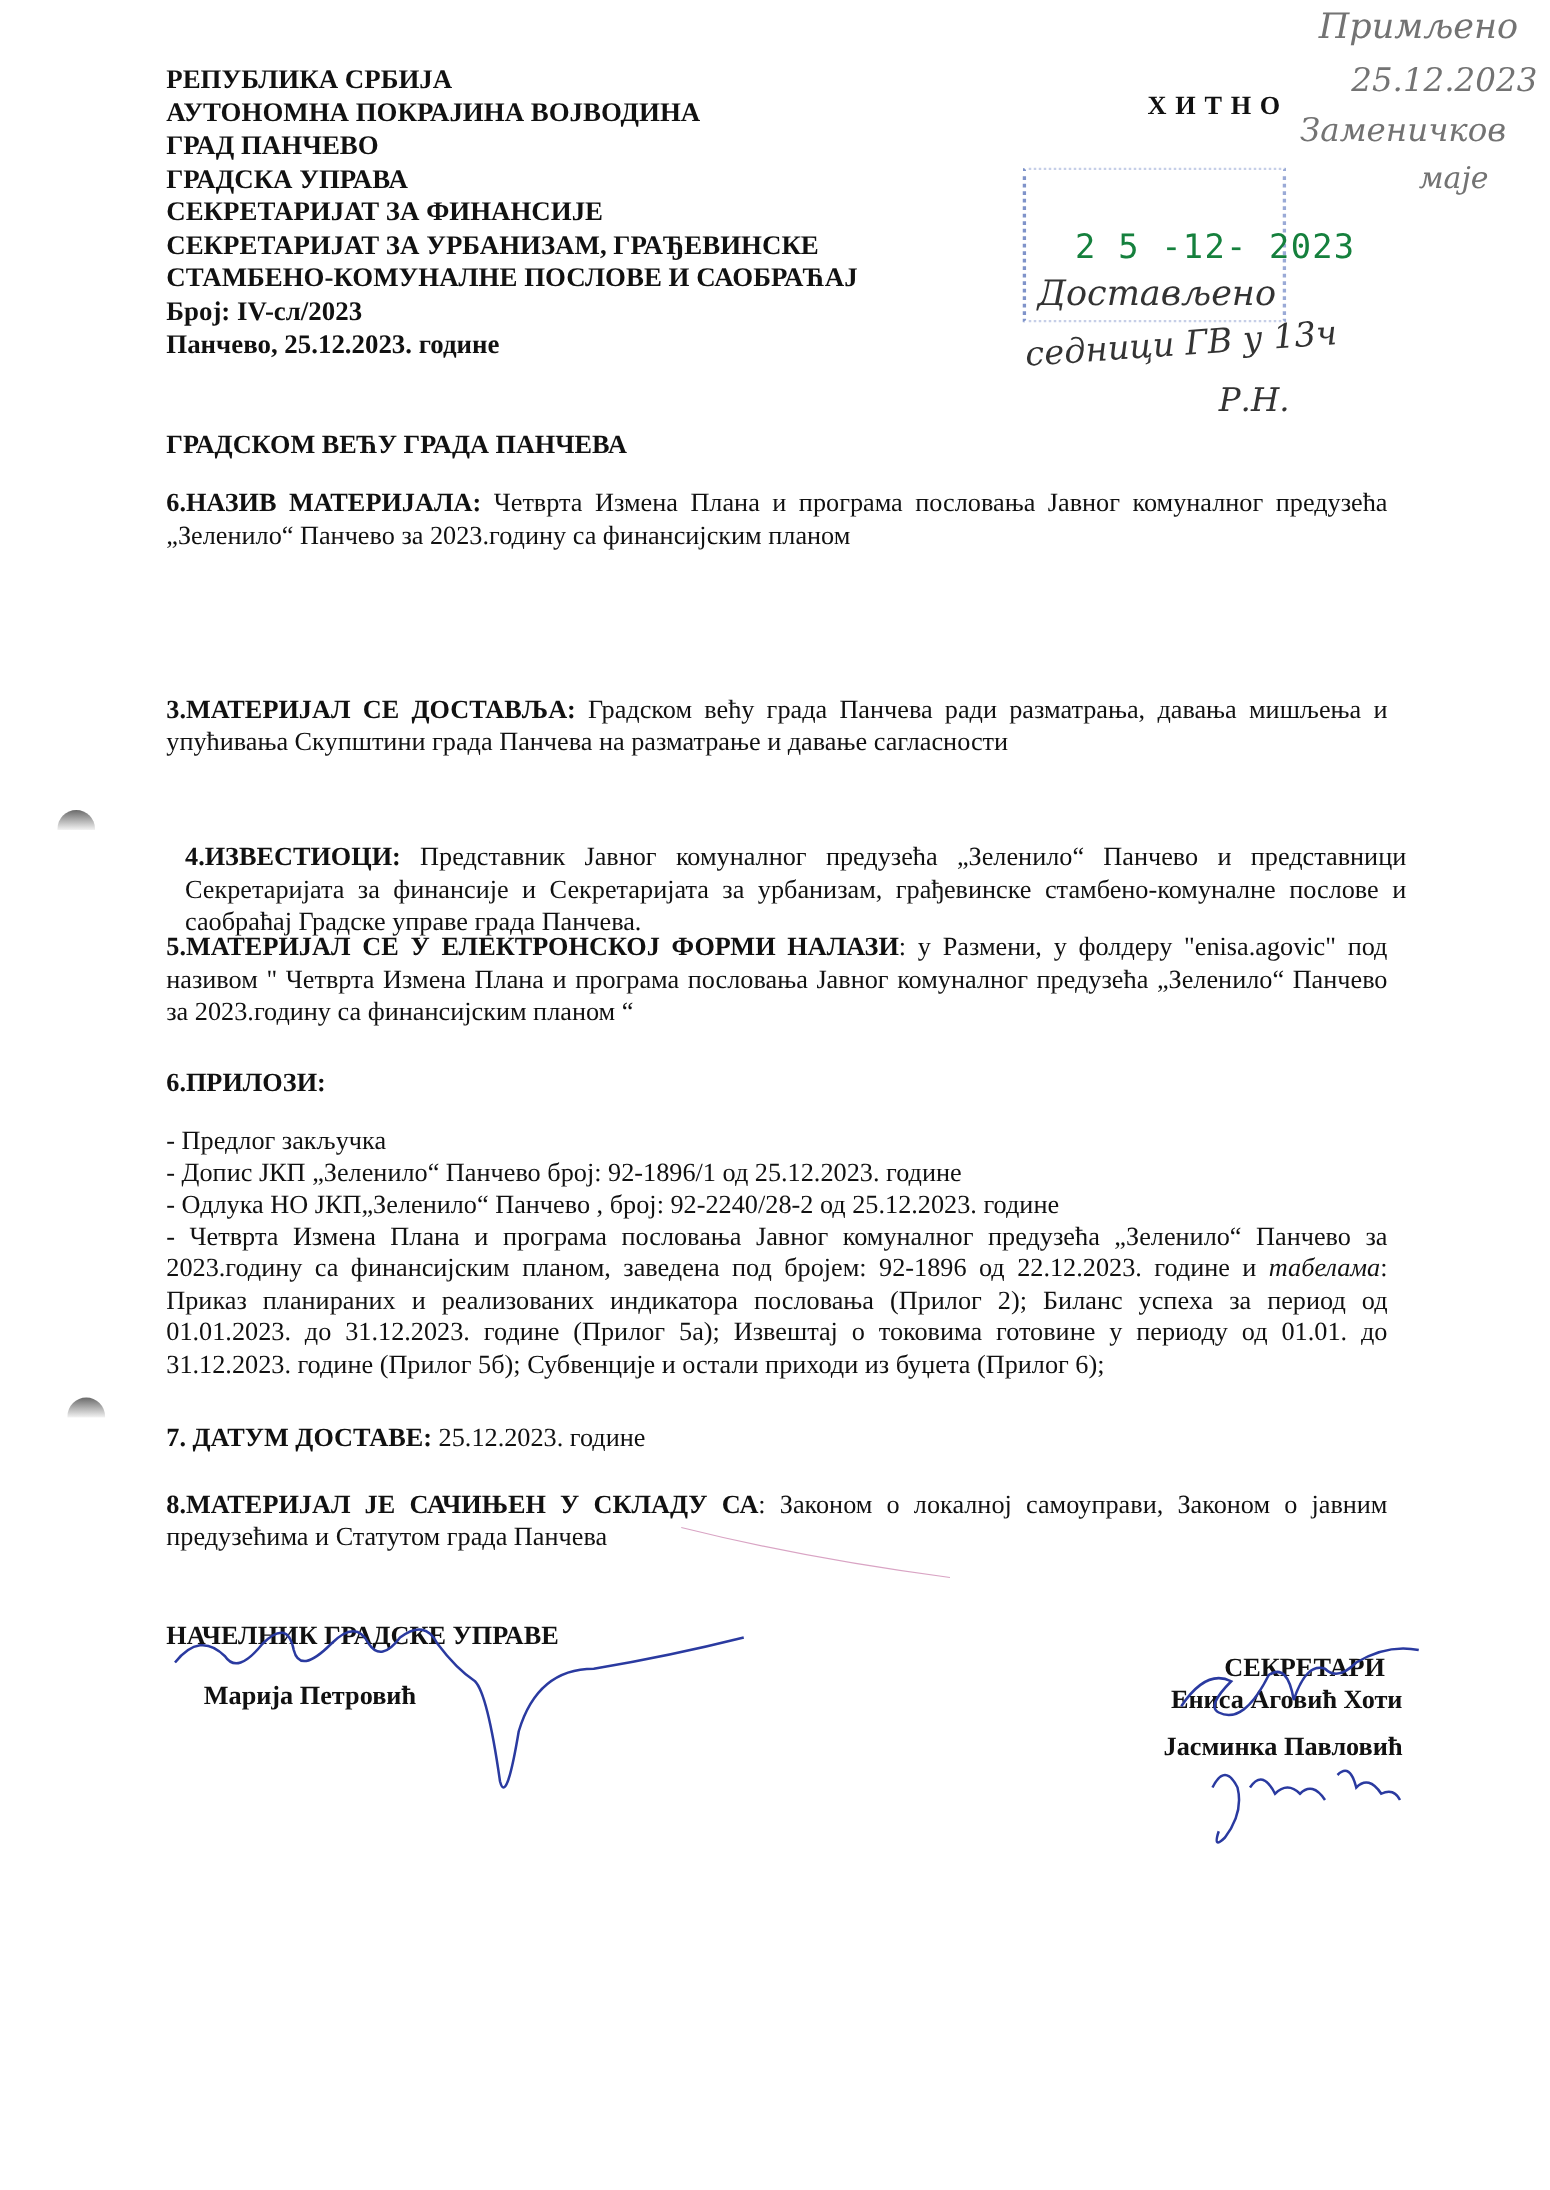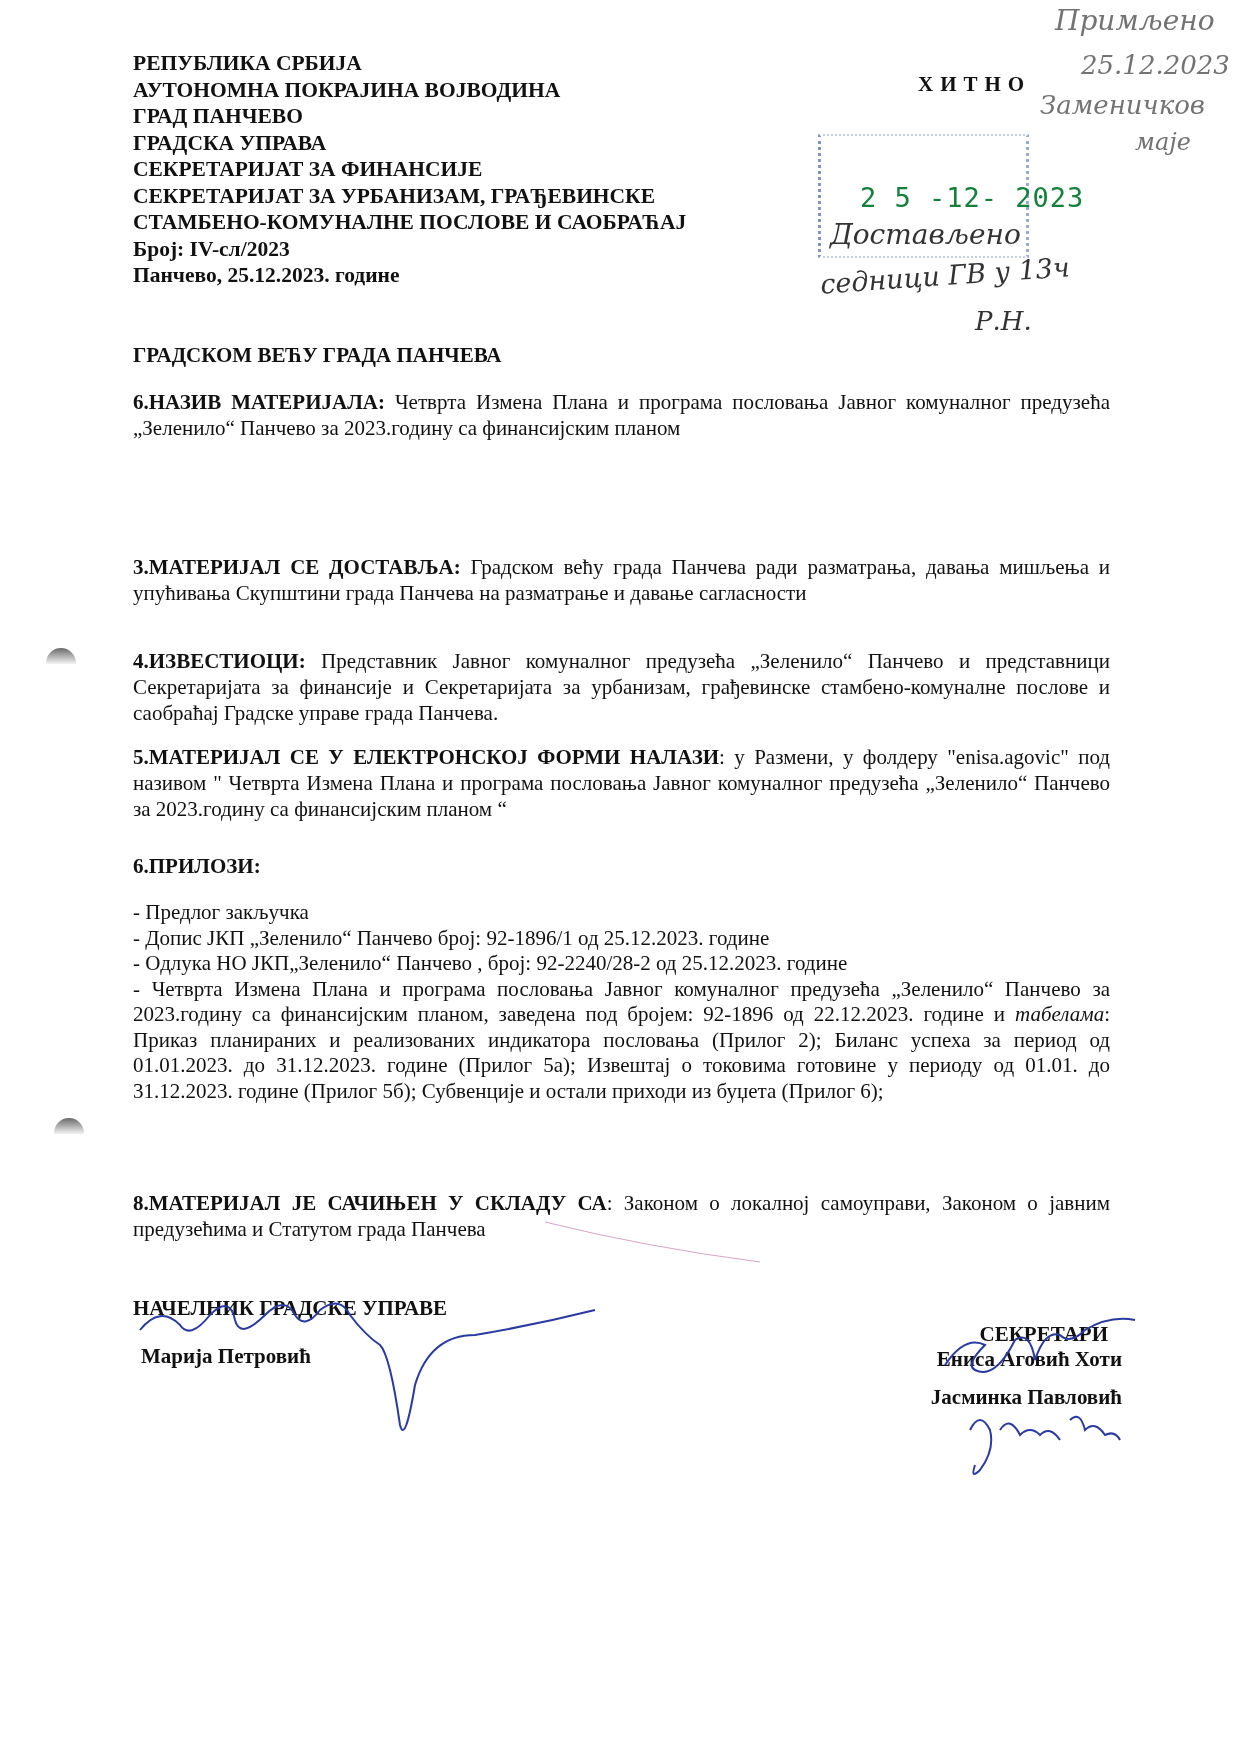--- a/index.html
+++ b/index.html
@@ -16,21 +16,21 @@
   .hand.dark { color: #333; }
   .body-text { position: absolute; left: 133px; width: 977px; font-size: 21px; line-height: 26px; text-align: justify; }
   .body-text b { font-weight: bold; }
   .addressee { position: absolute; left: 133px; top: 343px; font-weight: bold; font-size: 21px; }
   .attach { position: absolute; left: 133px; top: 900px; width: 977px; font-size: 21px; line-height: 25.5px; text-align: justify; }
   .attach div { white-space: nowrap; }
   .attach .wrap { white-space: normal; }
   .punch { position: absolute; width: 30px; height: 16px; border-radius: 16px 16px 0 0;
            background: linear-gradient(#6a6a6a, #f3f3f3); }
   .sig-left { position: absolute; left: 133px; top: 1296px; font-weight: bold; font-size: 21px; }
-  .sig-left .name { margin-left: 8px; margin-top: 23px; }
+  .sig-left .name { margin-left: 30px; margin-top: 23px; }
   .sig-right { position: absolute; left: 922px; top: 1322px; font-weight: bold; font-size: 21px; text-align: right; width: 200px; }
   .sig-right .title { margin-right: 14px; }
   .sig-right .n2 { margin-top: 13px; }
   svg.scribble { position: absolute; overflow: visible; }
 </style>
 </head>
 <body>
 
 <div class="page">
 
@@ -61,37 +61,40 @@
   <div class="hand dark" style="left:975px; top:306px; font-size:26px;">Р.Н.</div>
 
   <div class="addressee">ГРАДСКОМ ВЕЋУ ГРАДА ПАНЧЕВА</div>
 
   <div class="body-text" style="top:389px;">
     <b>6.НАЗИВ МАТЕРИЈАЛА:</b><span> Четврта Измена Плана и програма пословања Јавног комуналног предузећа „Зеленило“ Панчево за 2023.годину са финансијским планом</span>
   </div>
   <div class="body-text" style="top:554px;">
     <b>3.МАТЕРИЈАЛ СЕ ДОСТАВЉА:</b><span> Градском већу града Панчева ради разматрања, давања мишљења и упућивања Скупштини града Панчева на разматрање и давање сагласности</span>
   </div>
-  <div class="body-text" style="top:648px;">
+  <div class="body-text" style="top:672px;margin-left:15px;">
     <b>4.ИЗВЕСТИОЦИ:</b><span> Представник Јавног комуналног предузећа „Зеленило“ Панчево и представници Секретаријата за финансије и Секретаријата за урбанизам, грађевинске стамбено-комуналне послове и саобраћај Градске управе града Панчева.</span>
   </div>
   <div class="body-text" style="top:744px;">
     <b>5.МАТЕРИЈАЛ СЕ У ЕЛЕКТРОНСКОЈ ФОРМИ НАЛАЗИ</b><span>: у Размени, у фолдеру "enisa.agovic" под називом " Четврта Измена Плана и програма пословања Јавног комуналног предузећа „Зеленило“ Панчево за 2023.годину са финансијским планом  “</span>
   </div>
   <div class="body-text" style="top:853px;">
     <b>6.ПРИЛОЗИ:</b>
   </div>
 
   <div class="attach">
     <div>- Предлог закључка</div>
     <div>- Допис ЈКП „Зеленило“ Панчево број: 92-1896/1 од 25.12.2023. године</div>
     <div>- Одлука НО ЈКП„Зеленило“  Панчево , број: 92-2240/28-2  од  25.12.2023. године</div>
     <div class="wrap"><span>- Четврта Измена Плана и програма пословања Јавног комуналног предузећа „Зеленило“ Панчево за 2023.годину са финансијским планом, заведена под бројем: 92-1896 од 22.12.2023. године и </span><i>табелама</i><span>: Приказ планираних и реализованих индикатора пословања (Прилог 2); Биланс успеха за период  од 01.01.2023. до 31.12.2023. године (Прилог 5а);  Извештај о токовима готовине у периоду од 01.01. до 31.12.2023. године (Прилог 5б); Субвенције и остали приходи из буџета (Прилог 6);</span></div>
   </div>
 
+  <div class="body-text" style="top:1137px;">
+    <b>7. ДАТУМ ДОСТАВЕ:</b><span>  25.12.2023. године</span>
+  </div>
   <div class="body-text" style="top:1190px;">
     <b>8.МАТЕРИЈАЛ ЈЕ САЧИЊЕН У СКЛАДУ СА</b><span>: Законом о локалној самоуправи, Законом о јавним предузећима и Статутом града Панчева</span>
   </div>
 
   <div class="punch" style="left:46px; top:648px;"></div>
   <div class="punch" style="left:54px; top:1118px;"></div>
 
   <div class="sig-left">
     <div>НАЧЕЛНИК ГРАДСКЕ УПРАВЕ</div>
     <div class="name">Марија Петровић</div>

